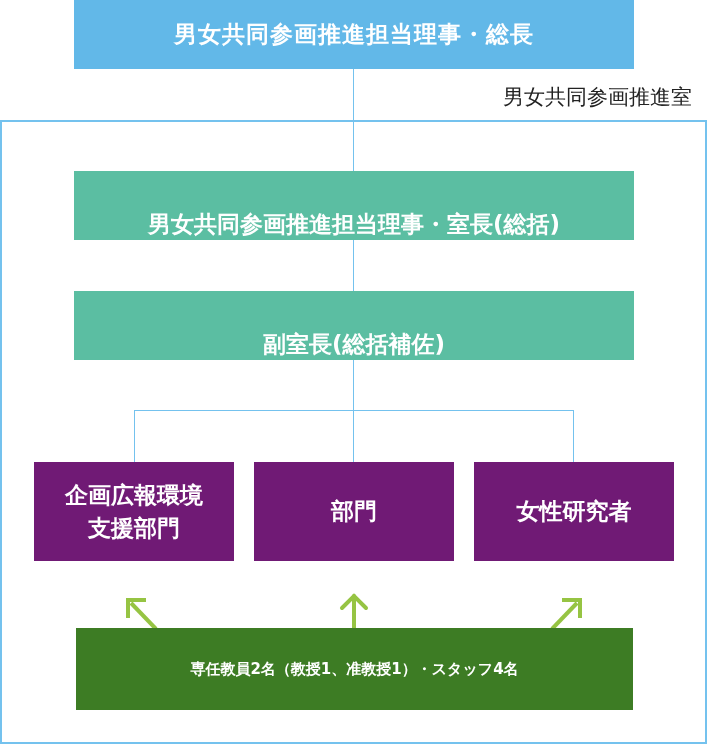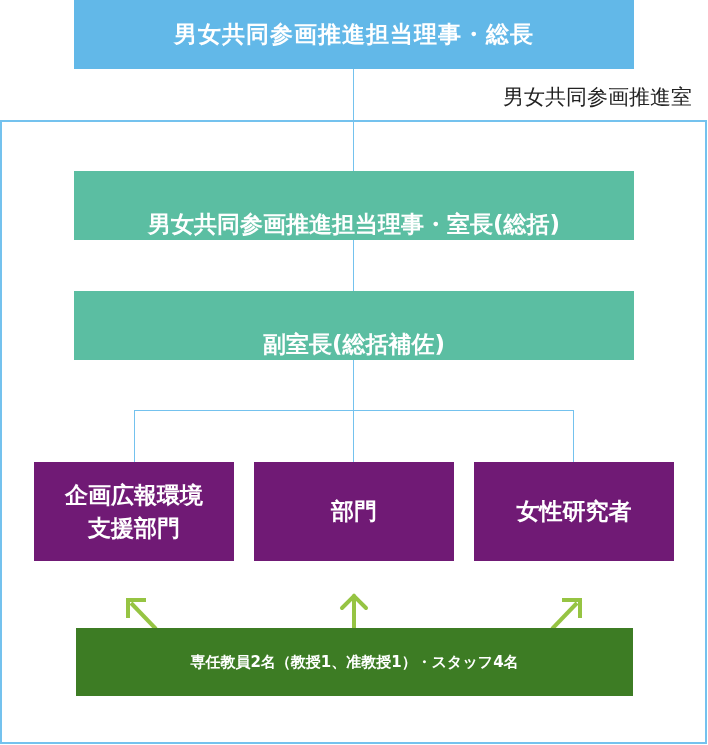--- a/index.html
+++ b/index.html
@@ -58,21 +58,21 @@
     }
     .dept-box {
       top: 462px; width: 200px; height: 99px;
       background: #701a75;
       font-size: 23px;
       line-height: 33px;
       flex-direction: column;
     }
     .dept-box span { display: block; }
     .staff-box {
-      left: 76px; top: 628px; width: 557px; height: 68px;
+      left: 76px; top: 628px; width: 557px; height: 82px;
       background: #3d7c24;
       font-size: 15px;
       font-weight: bold;
     }
     .arrow svg { display: block; }
   </style>
 </head>
 <body>
 
 <div class="abs frame"></div>

